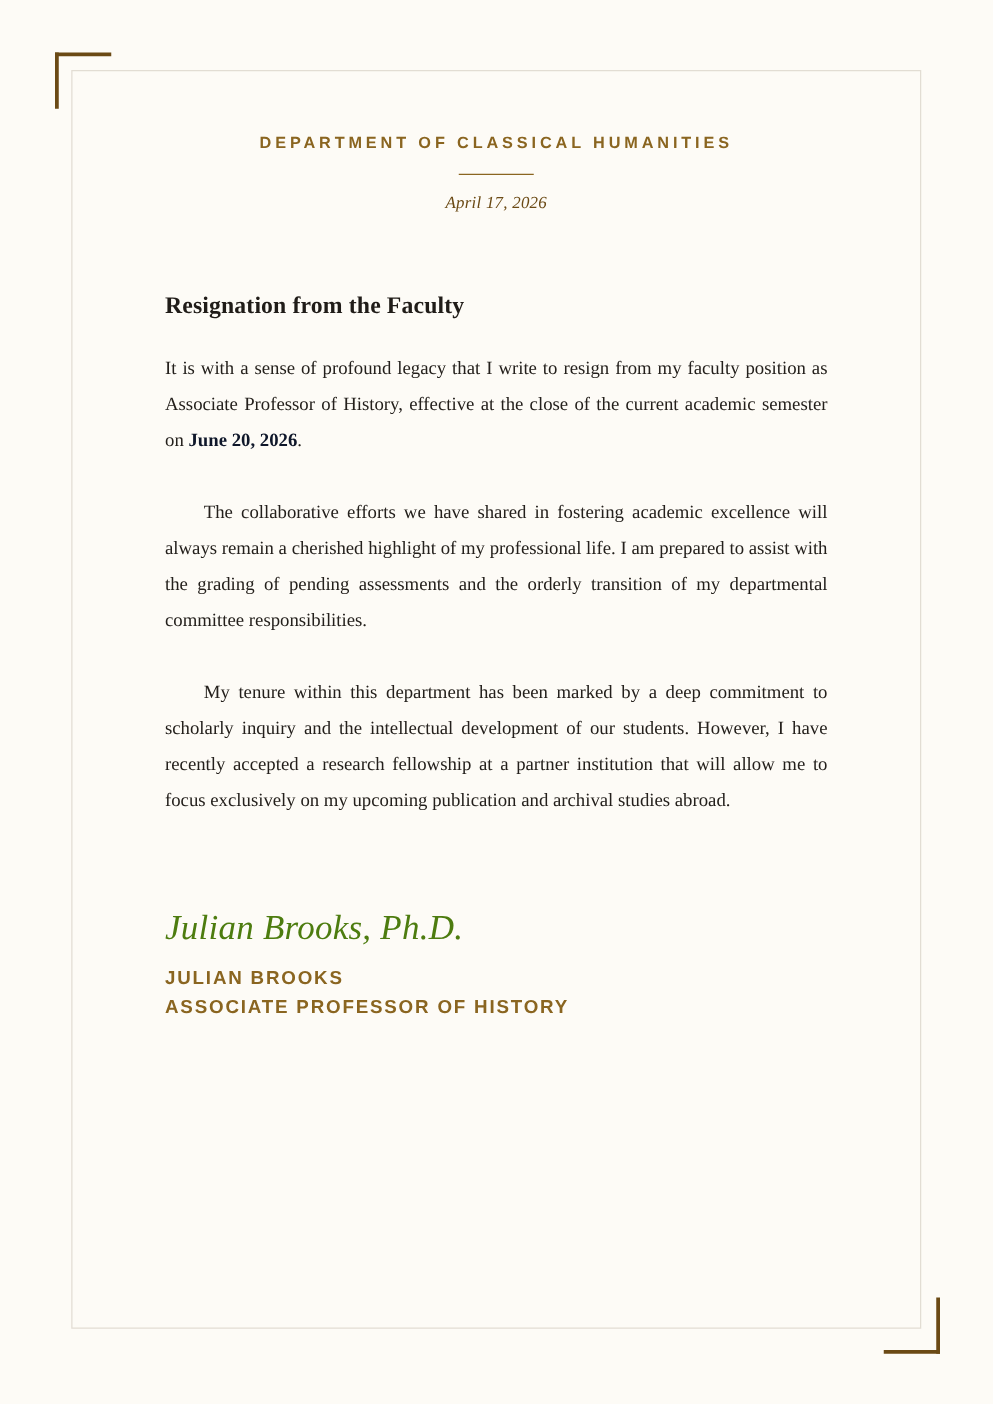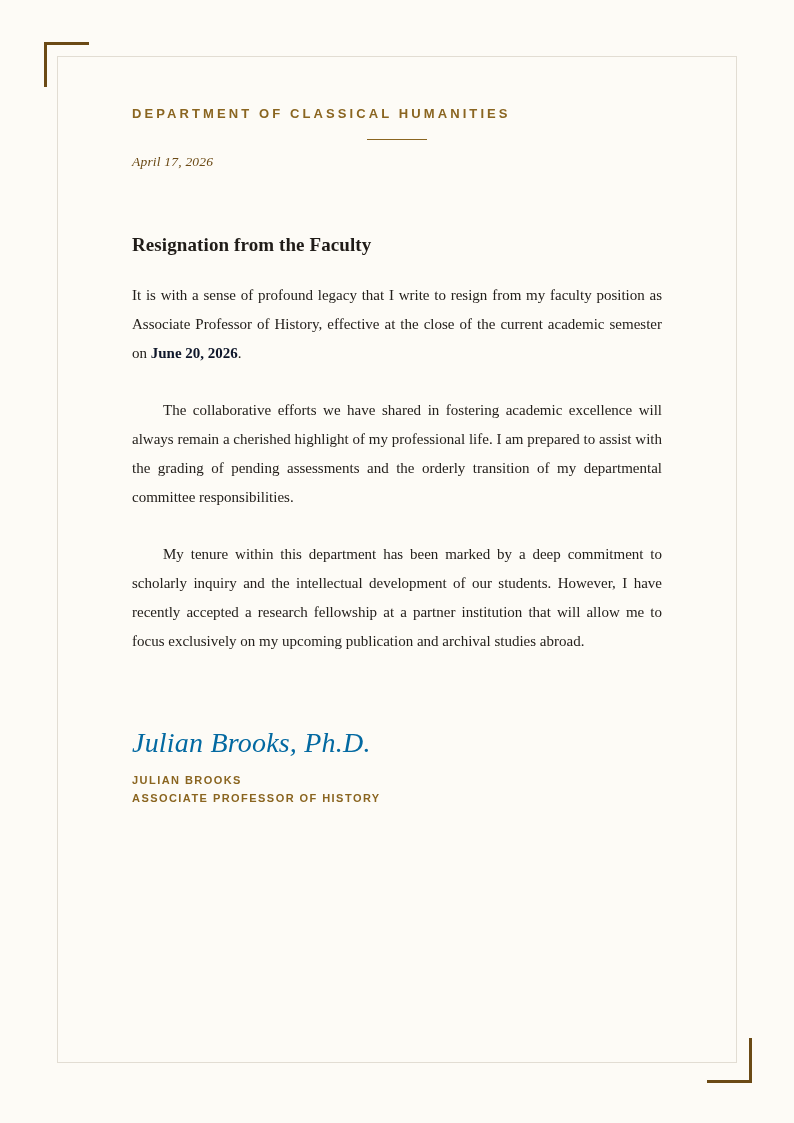--- a/index.html
+++ b/index.html
@@ -48,21 +48,21 @@
 
   
   .content {
     position: absolute;
     left: 132px;
     top: 56px;
     width: 530px;
   }
 
   .letterhead {
-    text-align: left;
+    text-align: center;
     padding-top: 50px;
   }
   .dept-title {
     font-family: "Liberation Sans", sans-serif;
     font-size: 13px;
     font-weight: bold;
     letter-spacing: 3.1px;
     color: #8a6520;
     text-transform: uppercase;
     line-height: 1.2;
@@ -112,28 +112,28 @@
     color: #0f172a;
   }
 
   .signature-block {
     padding-top: 72px;
   }
   .signature-name {
     font-family: "Liberation Serif", serif;
     font-style: italic;
     font-size: 28px;
-    color: #0369a1;
+    color: #4d7c0f;
     line-height: 1.1;
     margin: 0;
     letter-spacing: 0.2px;
   }
   .signatory-line {
     font-family: "Liberation Sans", sans-serif;
-    font-size: 11px;
+    font-size: 15px;
     font-weight: bold;
     letter-spacing: 1.45px;
     color: #8a6520;
     text-transform: uppercase;
     margin: 0;
   }
   .signatory-name { padding-top: 16px; }
   .signatory-role { padding-top: 6px; }
 </style>
 </head>

